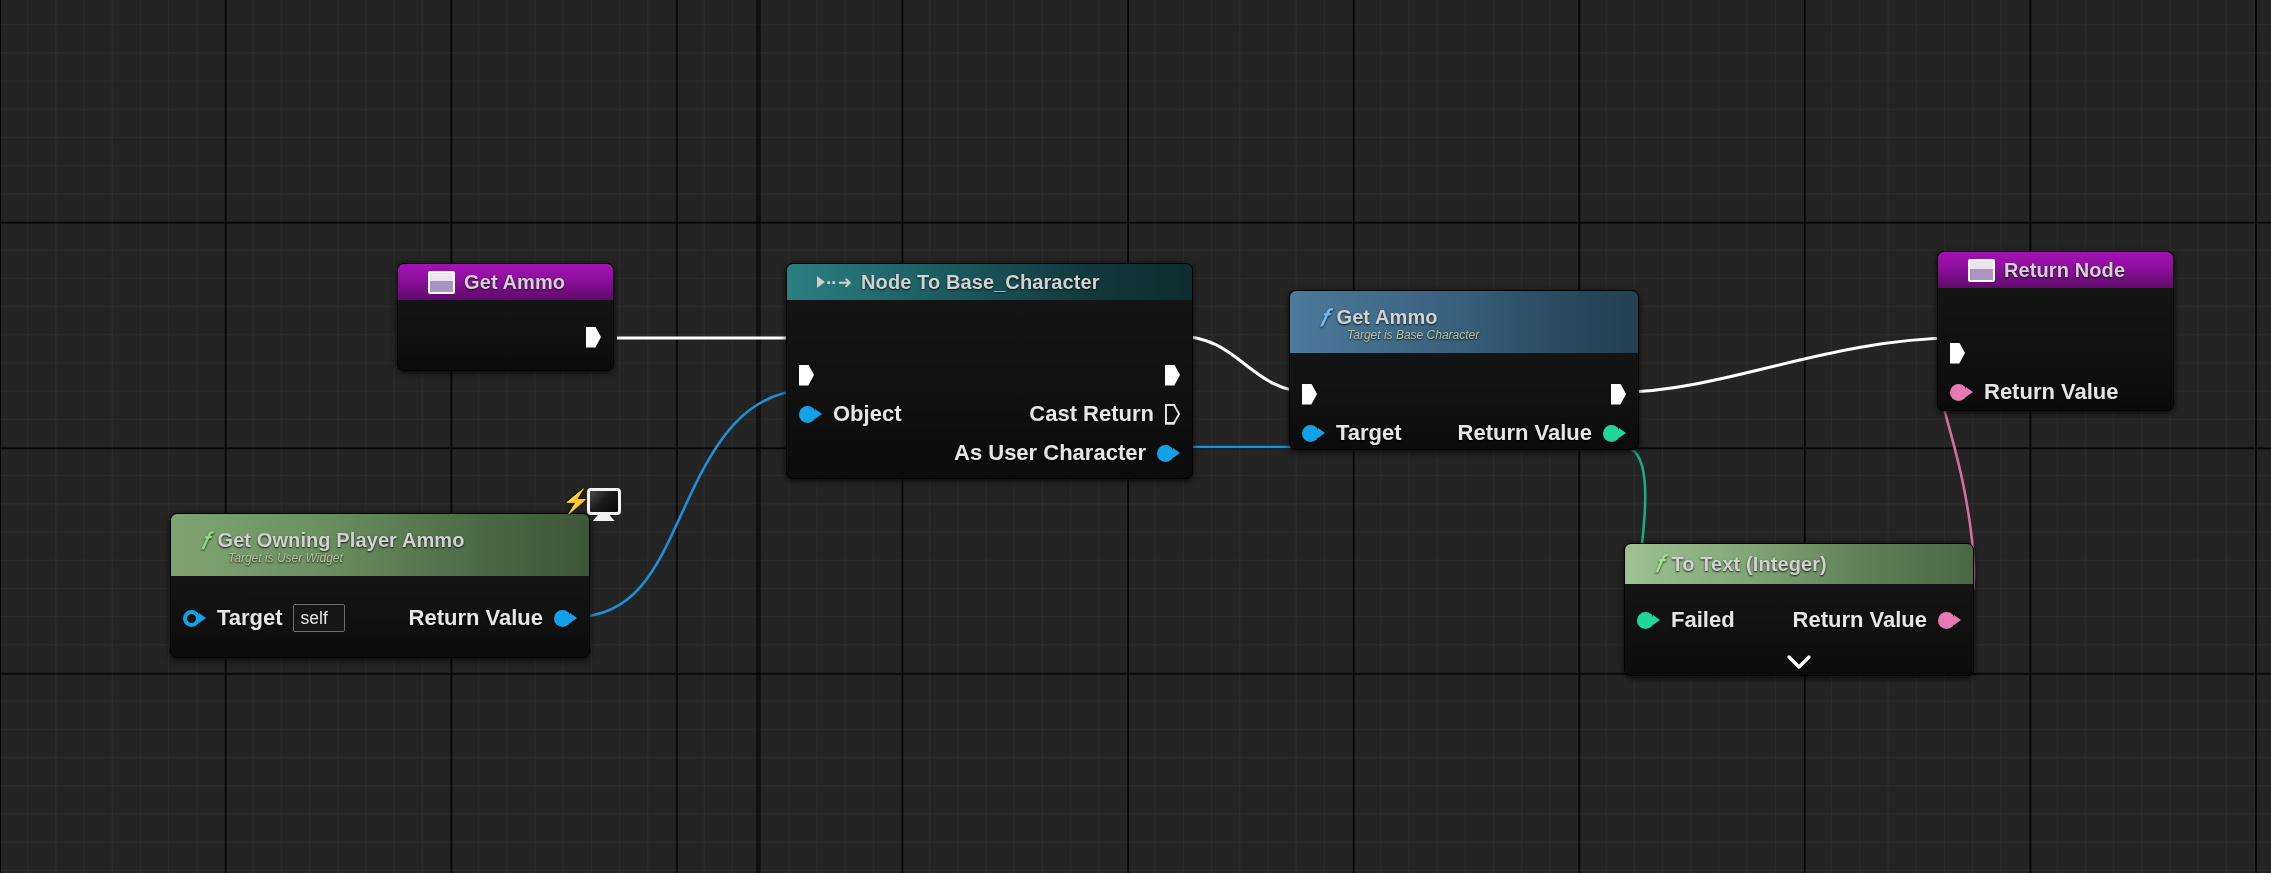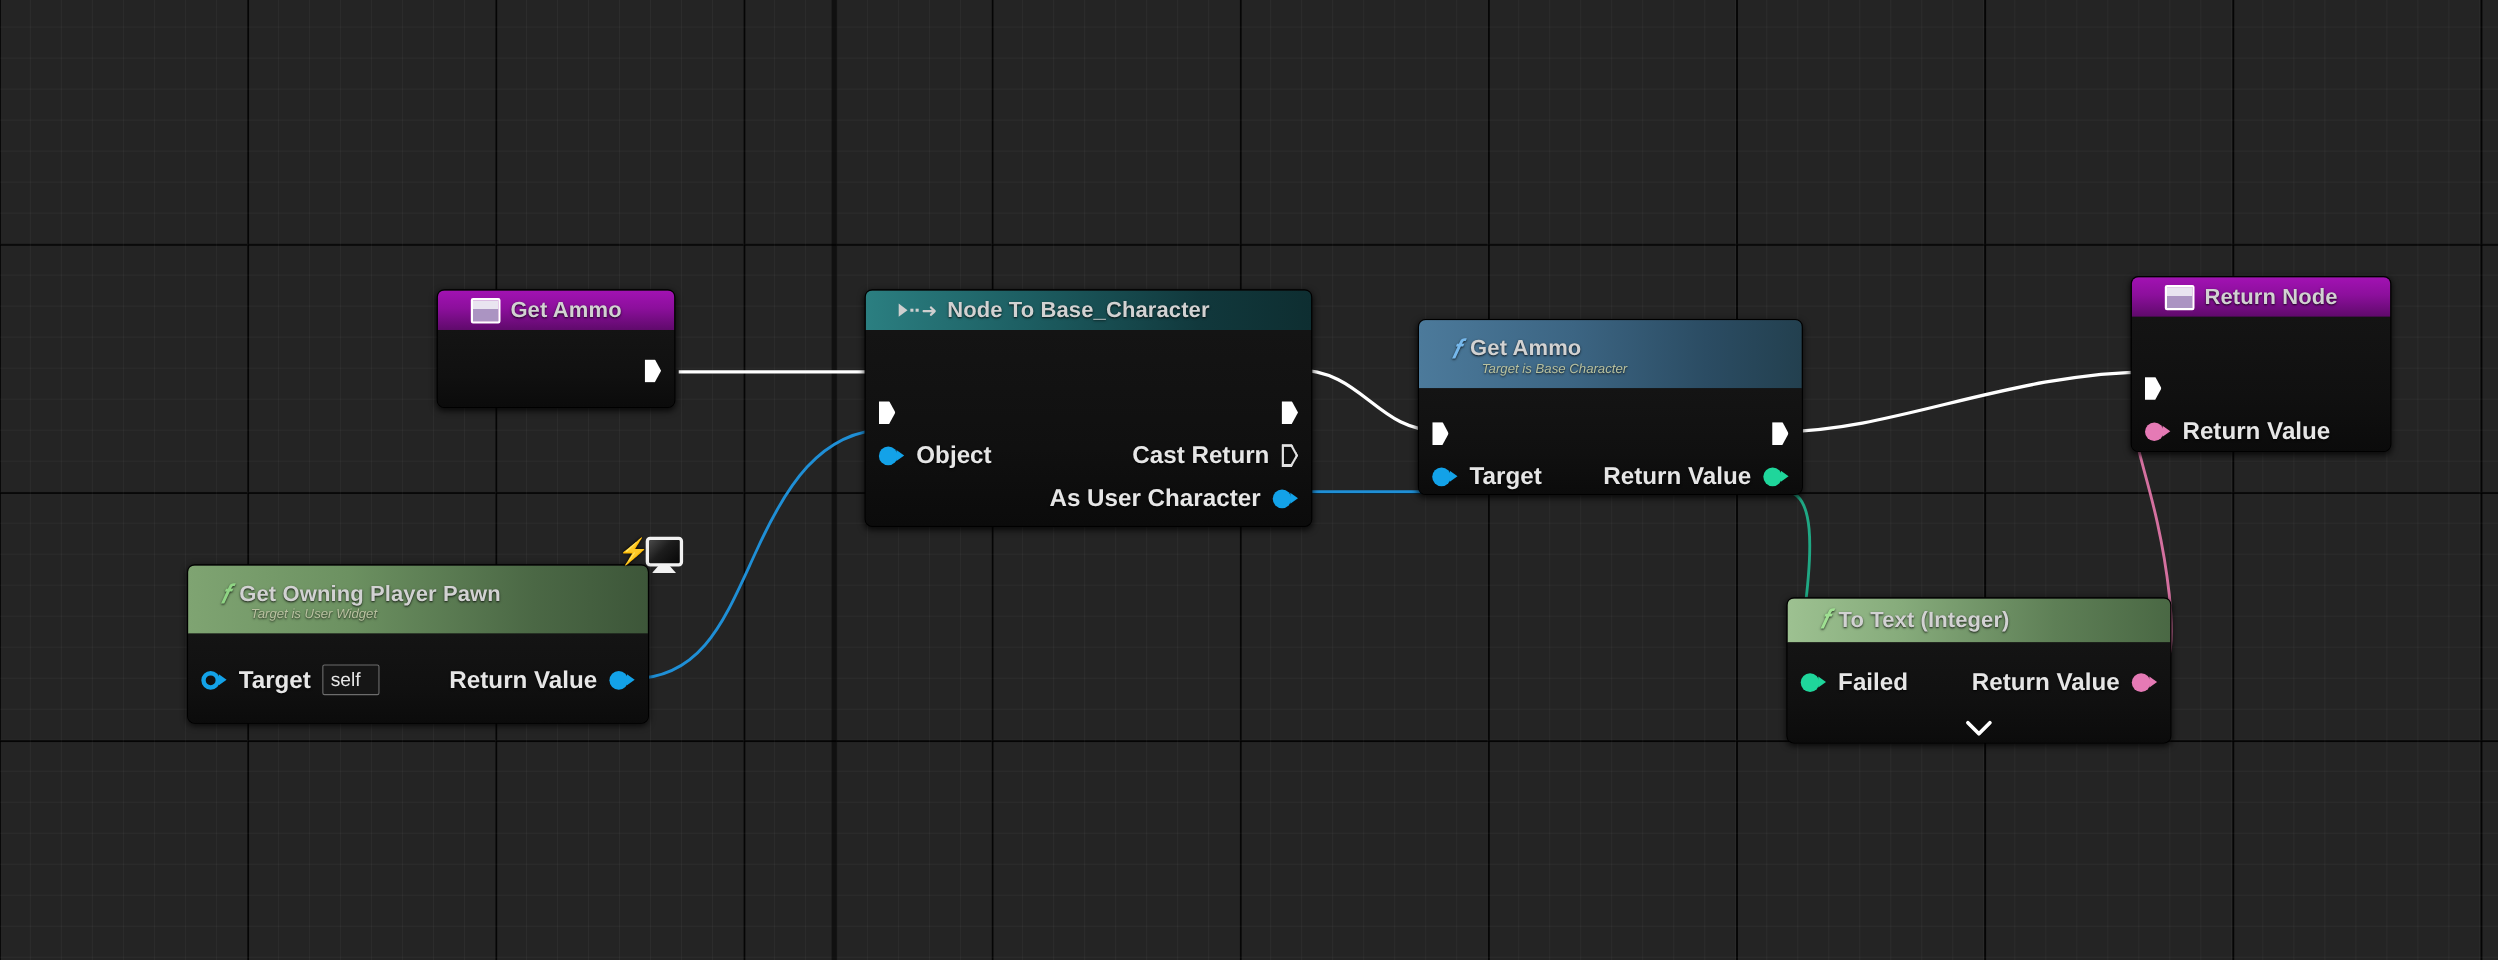--- a/index.html
+++ b/index.html
@@ -402,21 +402,21 @@
 
   <div class="badge-client" style="left:562px; top:488px;">
     <span class="bolt">⚡</span>
     <span class="monitor"></span>
   </div>
 
   <div class="node" style="left:170px; top:513px; width:420px; height:145px;">
     <div class="node-header hdr-green two-line" style="height:62px;">
       <div class="hdr-row">
         <span class="ico-f green">𝑓</span>
-        <span class="node-title">Get Owning Player Pawn</span>
+        <span class="node-title">Get Owning Player Ammo</span>
       </div>
       <span class="node-subtitle">Target is User Widget</span>
     </div>
     <div class="node-body" style="height:83px;">
       <div class="pin-row left" style="top:29px;">
         <span class="pin-data" style="color:#13a2e8;">
           <span class="pin-dot ring"></span>
             <span class="pin-arrow"></span>
         </span>
         <span class="pin-label">Target</span>

